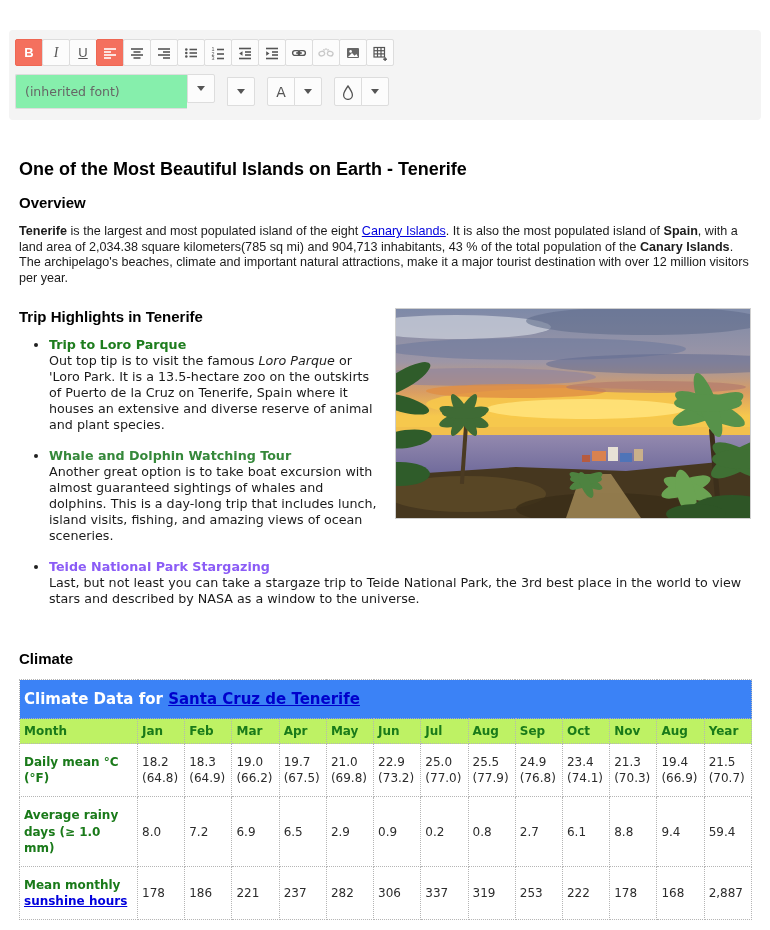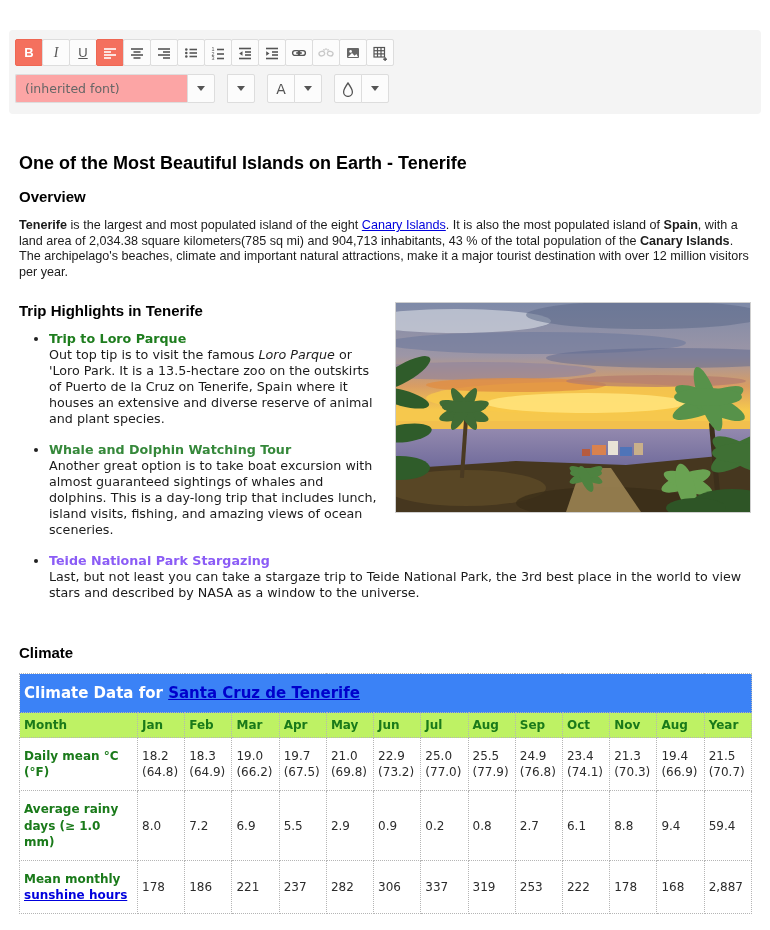--- a/index.html
+++ b/index.html
@@ -25,21 +25,21 @@
   .tb-btn.active { background:#f4705e; border-color:#ee6753; color:#fff; }
   .tb-btn.disabled { color:#c9c9c9; }
   .tb-btn svg { display:block; }
   .glyph-b { font-weight:bold; font-family:"Liberation Sans",sans-serif; }
   .glyph-i { font-style:italic; font-family:"Liberation Serif",serif; font-size:14px; }
   .glyph-u { text-decoration:underline; font-family:"Liberation Sans",sans-serif; }
 
   .row2 { margin-top:8px; }
   .combo { display:flex; margin-right:12px; }
   .combo-value {
-    height:29px; background:#fca5a5; border:1px solid #ddd; border-right:none;
+    height:35px; background:#86efac; border:1px solid #ddd; border-right:none;
     border-radius:2px 0 0 2px; display:flex; align-items:center;
     padding:0 9px; font-size:12.5px; color:#666;
   }
   .combo-value.w-font { width:172px; }
   .combo-value.w-size { width:132px; }
   .arrow-btn {
     width:28px; height:29px; background:#fcfcfc; border:1px solid #ddd;
     border-radius:0 2px 2px 0; display:flex; align-items:center; justify-content:center;
     cursor:pointer;
   }
@@ -401,21 +401,21 @@
             <td class="cell">23.4 (74.1)</td>
             <td class="cell">21.3 (70.3)</td>
             <td class="cell">19.4 (66.9)</td>
             <td class="cell">21.5 (70.7)</td>
           </tr>
           <tr>
             <td class="row-label">Average rainy days (≥ 1.0 mm)</td>
             <td class="cell">8.0</td>
             <td class="cell">7.2</td>
             <td class="cell">6.9</td>
-            <td class="cell">5.5</td>
+            <td class="cell">6.5</td>
             <td class="cell">2.9</td>
             <td class="cell">0.9</td>
             <td class="cell">0.2</td>
             <td class="cell">0.8</td>
             <td class="cell">2.7</td>
             <td class="cell">6.1</td>
             <td class="cell">8.8</td>
             <td class="cell">9.4</td>
             <td class="cell">59.4</td>
           </tr>

